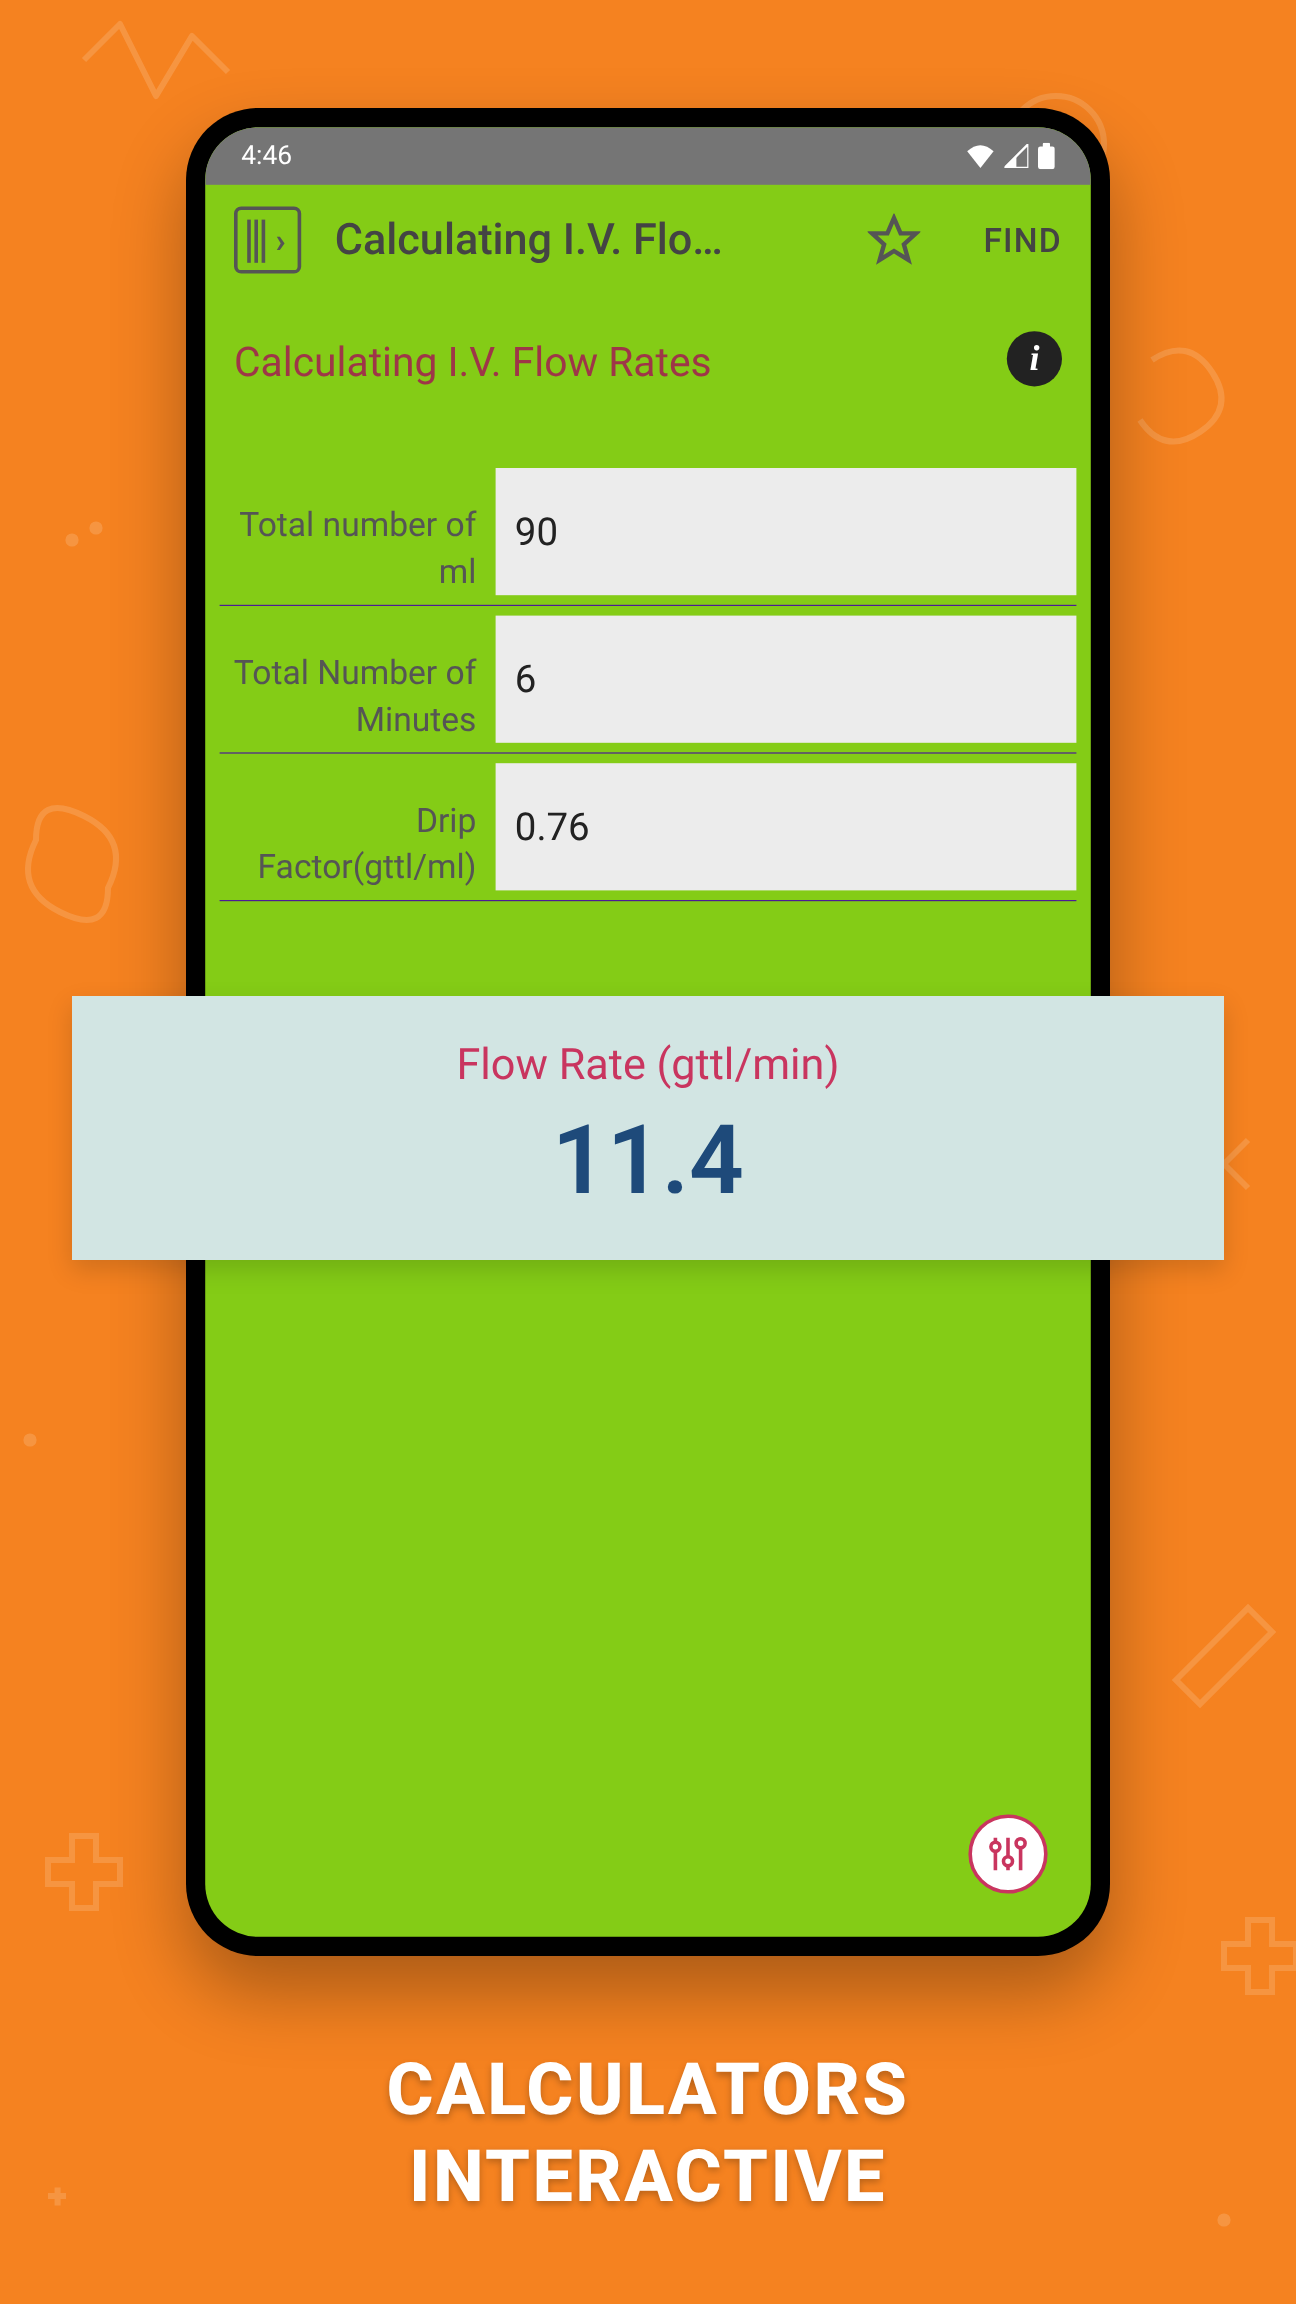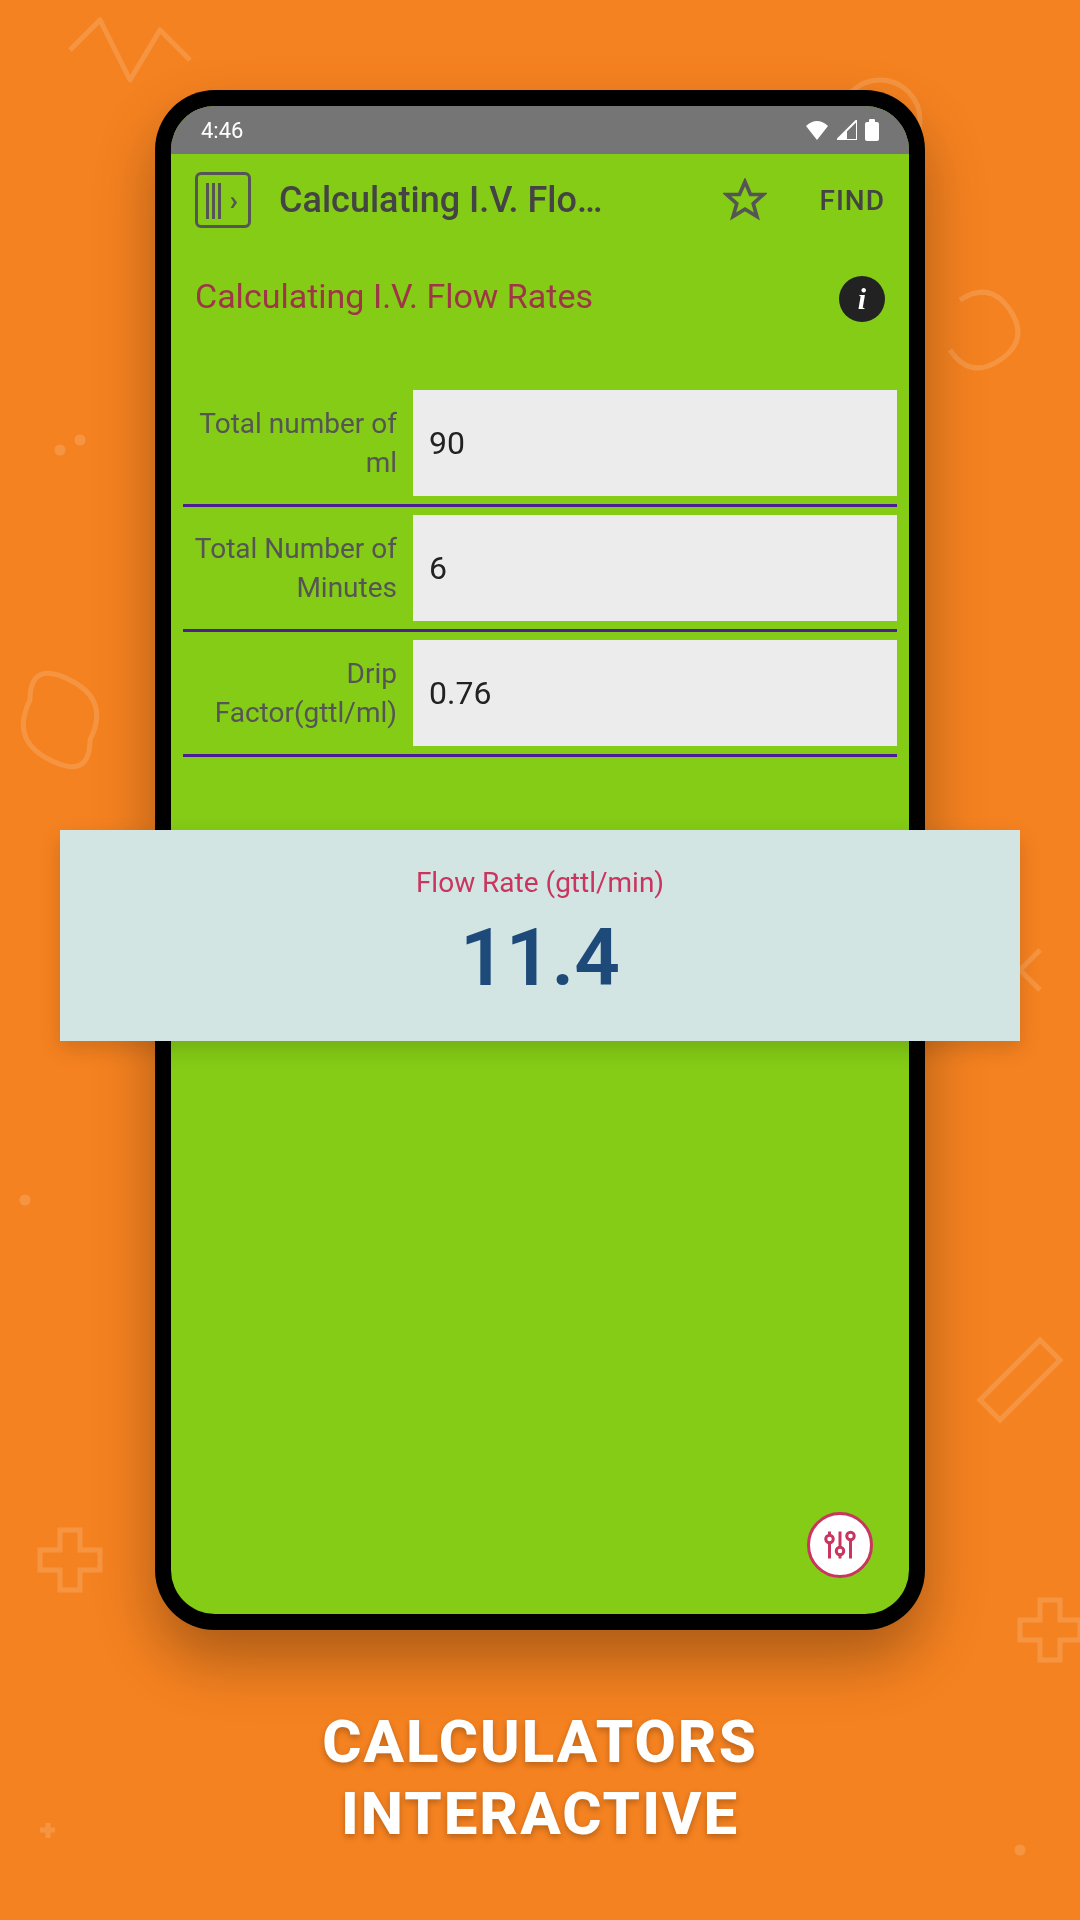--- a/index.html
+++ b/index.html
@@ -116,21 +116,21 @@
 .find-btn {
   font-size: 28px;
   color: #444;
   font-weight: 500;
   letter-spacing: 1px;
   margin-left: 25px;
 }
 
 .page-header {
   display: flex;
-  align-items: flex-start;
+  align-items: flex-end;
   justify-content: space-between;
   padding: 30px 24px 20px;
 }
 
 .page-title {
   font-size: 34px;
   color: #9e3648;
   font-weight: 400;
 }
 
@@ -148,23 +148,23 @@
   font-size: 30px;
   font-weight: bold;
 }
 
 .form-area {
   padding: 40px 12px 0;
 }
 
 .form-row {
   display: flex;
-  align-items: center;
+  align-items: flex-end;
   padding: 8px 0;
-  border-bottom: 3px solid #4c1d95;
+  border-bottom: 1px solid #4c1d95;
   min-height: 110px;
 }
 
 .form-label {
   width: 230px;
   text-align: right;
   font-size: 28px;
   color: #555;
   padding-right: 16px;
   line-height: 1.4;
@@ -186,21 +186,21 @@
   left: 60px;
   right: 60px;
   background: #d2e5e3;
   padding: 36px 20px;
   text-align: center;
   box-shadow: 0 8px 20px rgba(0,0,0,0.15);
   z-index: 10;
 }
 
 .result-label {
-  font-size: 28px;
+  font-size: 36px;
   color: #c9355f;
   margin-bottom: 12px;
 }
 
 .result-value {
   font-size: 80px;
   color: #1e4a7a;
   font-weight: 600;
 }
 

